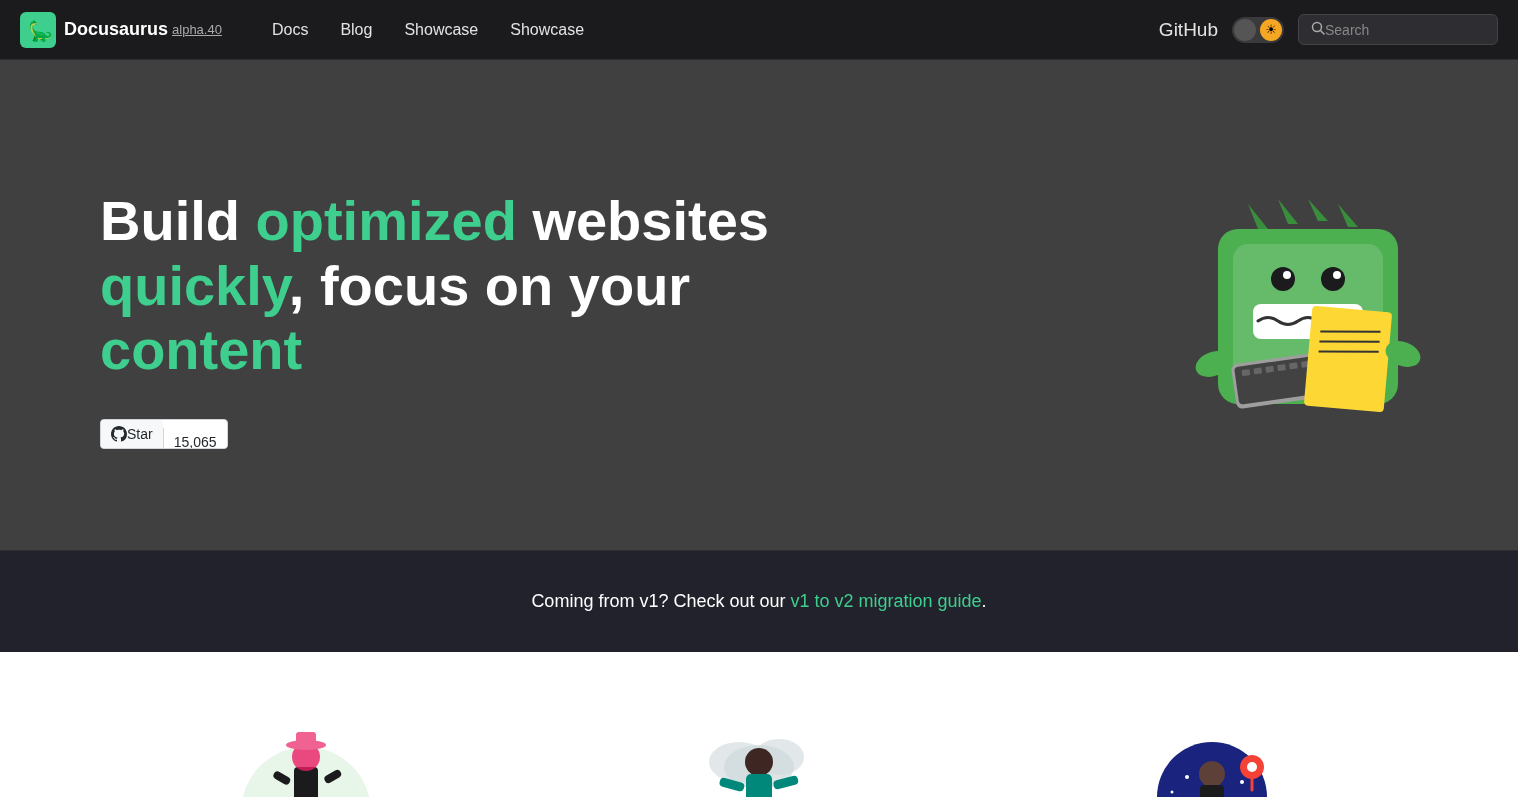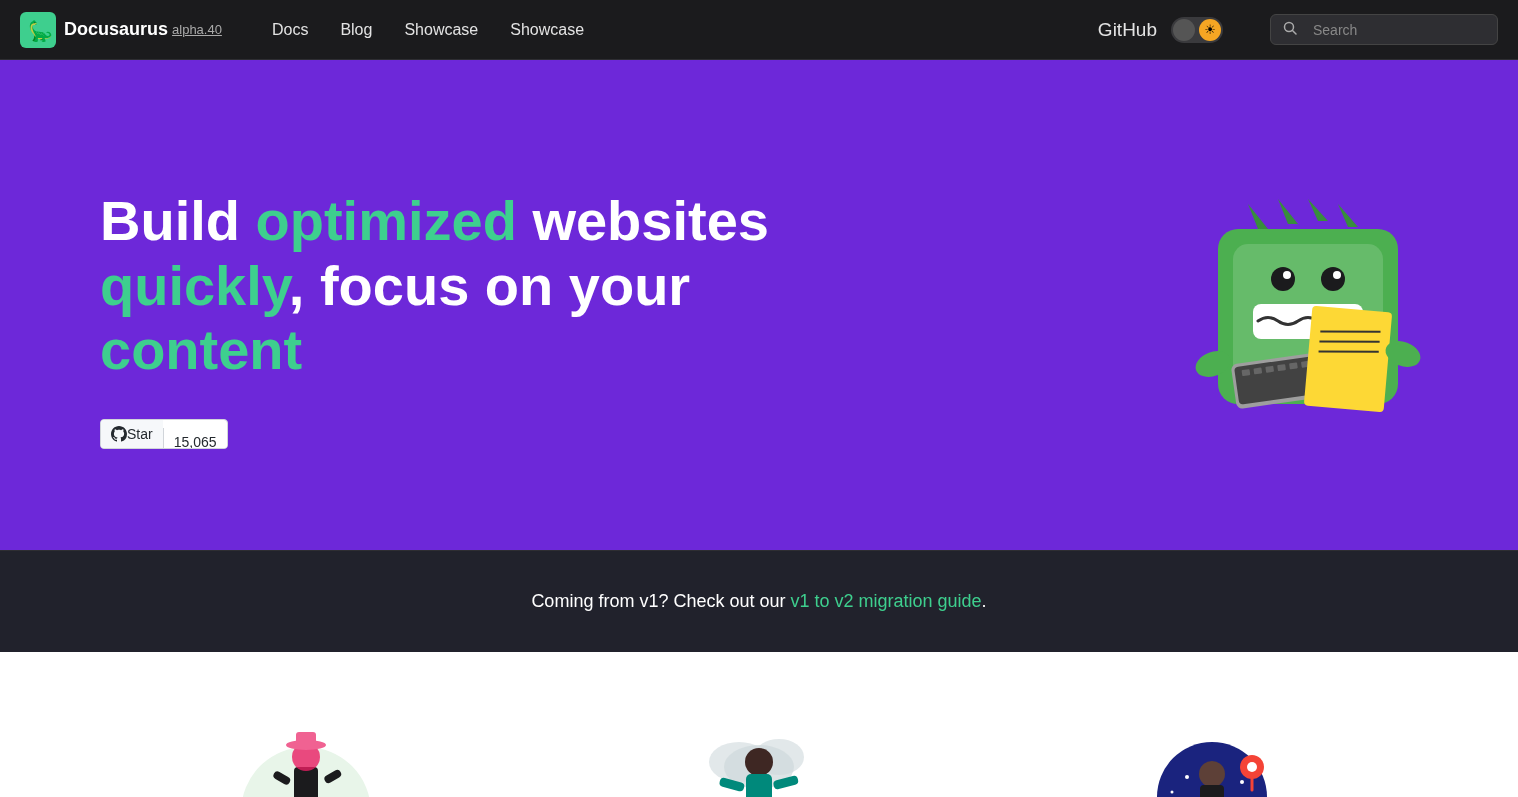--- a/index.html
+++ b/index.html
@@ -98,37 +98,36 @@
       background: #555;
       margin-right: 2px;
     }
     .search-bar {
       display: flex;
       align-items: center;
       background: #2e2e32;
       border: 1px solid #444;
       border-radius: 6px;
       padding: 6px 12px;
-      width: 228px;
-      gap: 16px;
+      width: 200px;
+      gap: 0;
       cursor: text;
-      margin-left: 33px;
     }
     .search-icon-svg {
       color: #aaa;
       font-size: 14px;
     }
     .search-placeholder {
       color: #888;
       font-size: 14px;
     }
 
     
     .hero {
-      background: #6d28d9;
+      background: #404040;
       min-height: 490px;
       display: flex;
       align-items: center;
       justify-content: space-between;
       padding: 60px 80px 32px 100px;
       position: relative;
       overflow: hidden;
     }
     .hero-content {
       max-width: 700px;

